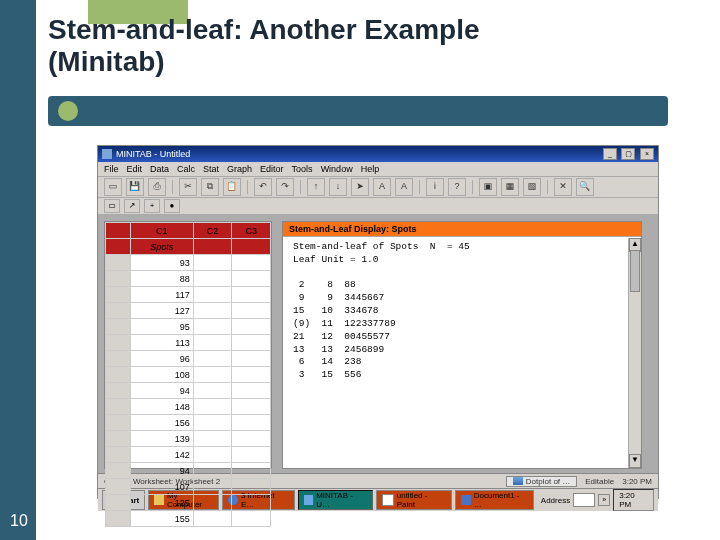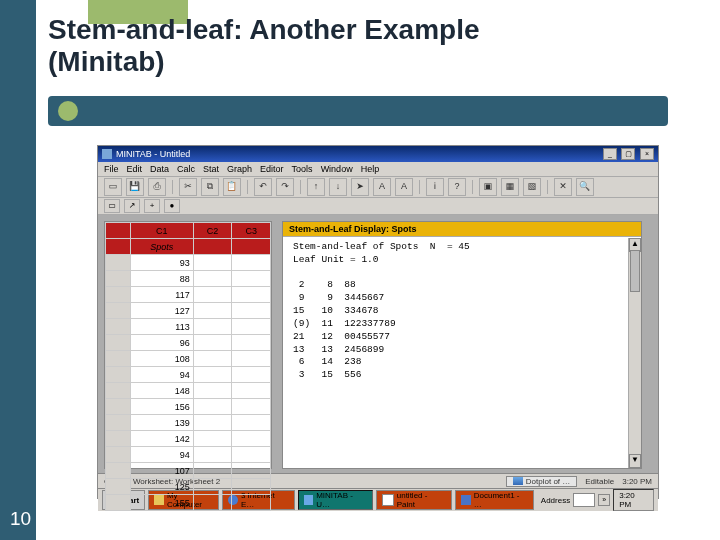--- a/index.html
+++ b/index.html
@@ -2,21 +2,21 @@
 <html><head>
 <meta charset="utf-8">
 <style>
   html,body{margin:0;padding:0;width:720px;height:540px;font-family:Arial,Helvetica,sans-serif;background:#fff;overflow:hidden}
   .slide{position:relative;width:600px;height:540px}
   .left-bar{position:absolute;left:0;top:0;width:36px;height:540px;background:#2f5d73}
   .green-block{position:absolute;left:88px;top:0;width:100px;height:24px;background:#9cba6d}
   .title{position:absolute;left:48px;top:14px;font-size:28px;font-weight:bold;color:#1d2a38;line-height:1.15}
   .hr-band{position:absolute;left:48px;top:96px;width:620px;height:30px;background:#2f5d73;border-radius:4px}
   .hr-dot{position:absolute;left:58px;top:101px;width:20px;height:20px;border-radius:50%;background:#9cba6d}
-  .page-num{position:absolute;left:10px;bottom:10px;color:#fff;font-size:19px}
+  .page-num{position:absolute;left:10px;bottom:10px;color:#fff;font-size:16px}
   
   .shot{position:absolute;left:98px;top:146px;width:560px;height:352px;background:#c7c7c7;box-shadow:0 0 0 1px #888}
   .win-title{height:16px;background:linear-gradient(#0a2a6c,#2b57c0);display:flex;align-items:center;padding:0 4px;color:#fff;font-size:9px}
   .win-title .spacer{flex:1}
   .win-btns span{display:inline-block;width:12px;height:10px;background:#d6d3ce;margin-left:2px;border:1px solid #888;font-size:7px;line-height:9px;text-align:center;color:#000}
   .menubar{height:14px;background:#d6d3ce;border-bottom:1px solid #aaa;display:flex;gap:8px;padding:0 6px;font-size:9px;color:#000;align-items:center}
   .toolbar{height:20px;background:#d6d3ce;border-bottom:1px solid #aaa;display:flex;align-items:center;gap:4px;padding:0 6px}
   .toolbar .tbtn{width:16px;height:16px;background:#d6d3ce;border:1px solid #aaa;font-size:9px;line-height:14px;text-align:center;color:#333}
   .toolbar .sep{width:1px;height:14px;background:#aaa;margin:0 2px}
   .toolbar2{height:16px;background:#d6d3ce;border-bottom:1px solid #aaa;display:flex;align-items:center;gap:4px;padding:0 6px}
@@ -24,21 +24,21 @@
   .client{position:relative;height:258px;background:#acacac}
   
   .ws{position:absolute;left:6px;top:6px;width:166px;height:246px;background:#fff;border:1px solid #888}
   .ws table{border-collapse:collapse;width:100%;font-size:9px}
   .ws td,.ws th{border:1px solid #ccc;padding:1px 3px;text-align:right;height:13px}
   .ws th{background:#b91c1c;text-align:center;font-weight:normal}
   .ws td.rowhead{background:#d6d3ce;text-align:center;width:18px}
   .ws th.colname{font-style:italic}
   
   .sess{position:absolute;left:184px;top:6px;width:358px;height:246px;background:#fff;border:1px solid #888}
-  .sess-title{background:#eab308;border-bottom:1px solid #aaa;font-size:9px;font-weight:bold;padding:2px 6px}
+  .sess-title{background:#f97316;border-bottom:1px solid #aaa;font-size:9px;font-weight:bold;padding:2px 6px}
   .sess-body{padding:4px 10px;font-family:"Courier New",monospace;font-size:9.5px;white-space:pre;color:#000;line-height:1.35}
   .sess-scroll{position:absolute;right:0;top:16px;bottom:0;width:12px;background:#d6d3ce;border-left:1px solid #aaa}
   .sess-scroll .sbtn{height:12px;background:#d6d3ce;border:1px solid #888;font-size:8px;text-align:center;line-height:10px}
   .sess-scroll .thumb{position:absolute;top:12px;left:1px;right:1px;height:40px;background:#bdbdbd;border:1px solid #888}
   
   .statusbar{height:14px;background:#d6d3ce;border-top:1px solid #888;display:flex;font-size:8px;align-items:center;padding:0 6px;color:#333;gap:8px}
   .statusbar .flex{flex:1}
   .graphbtn{margin-left:auto;padding:0 6px;border:1px solid #888;background:#e6e6e6;font-size:8px;display:inline-flex;align-items:center;gap:3px}
   .graphbtn .gicon{width:10px;height:8px;background:linear-gradient(#6aa8e6,#356ab6)}
   .taskbar{height:22px;background:#d6d3ce;border-top:1px solid #888;display:flex;align-items:center;gap:3px;padding:0 4px;font-size:8px}
@@ -165,20 +165,26 @@
                 <td></td>
               </tr>
               <tr>
                 <td class="rowhead"></td>
                 <td>127</td>
                 <td></td>
                 <td></td>
               </tr>
               <tr>
                 <td class="rowhead"></td>
+                <td>95</td>
+                <td></td>
+                <td></td>
+              </tr>
+              <tr>
+                <td class="rowhead"></td>
                 <td>113</td>
                 <td></td>
                 <td></td>
               </tr>
               <tr>
                 <td class="rowhead"></td>
                 <td>96</td>
                 <td></td>
                 <td></td>
               </tr>

